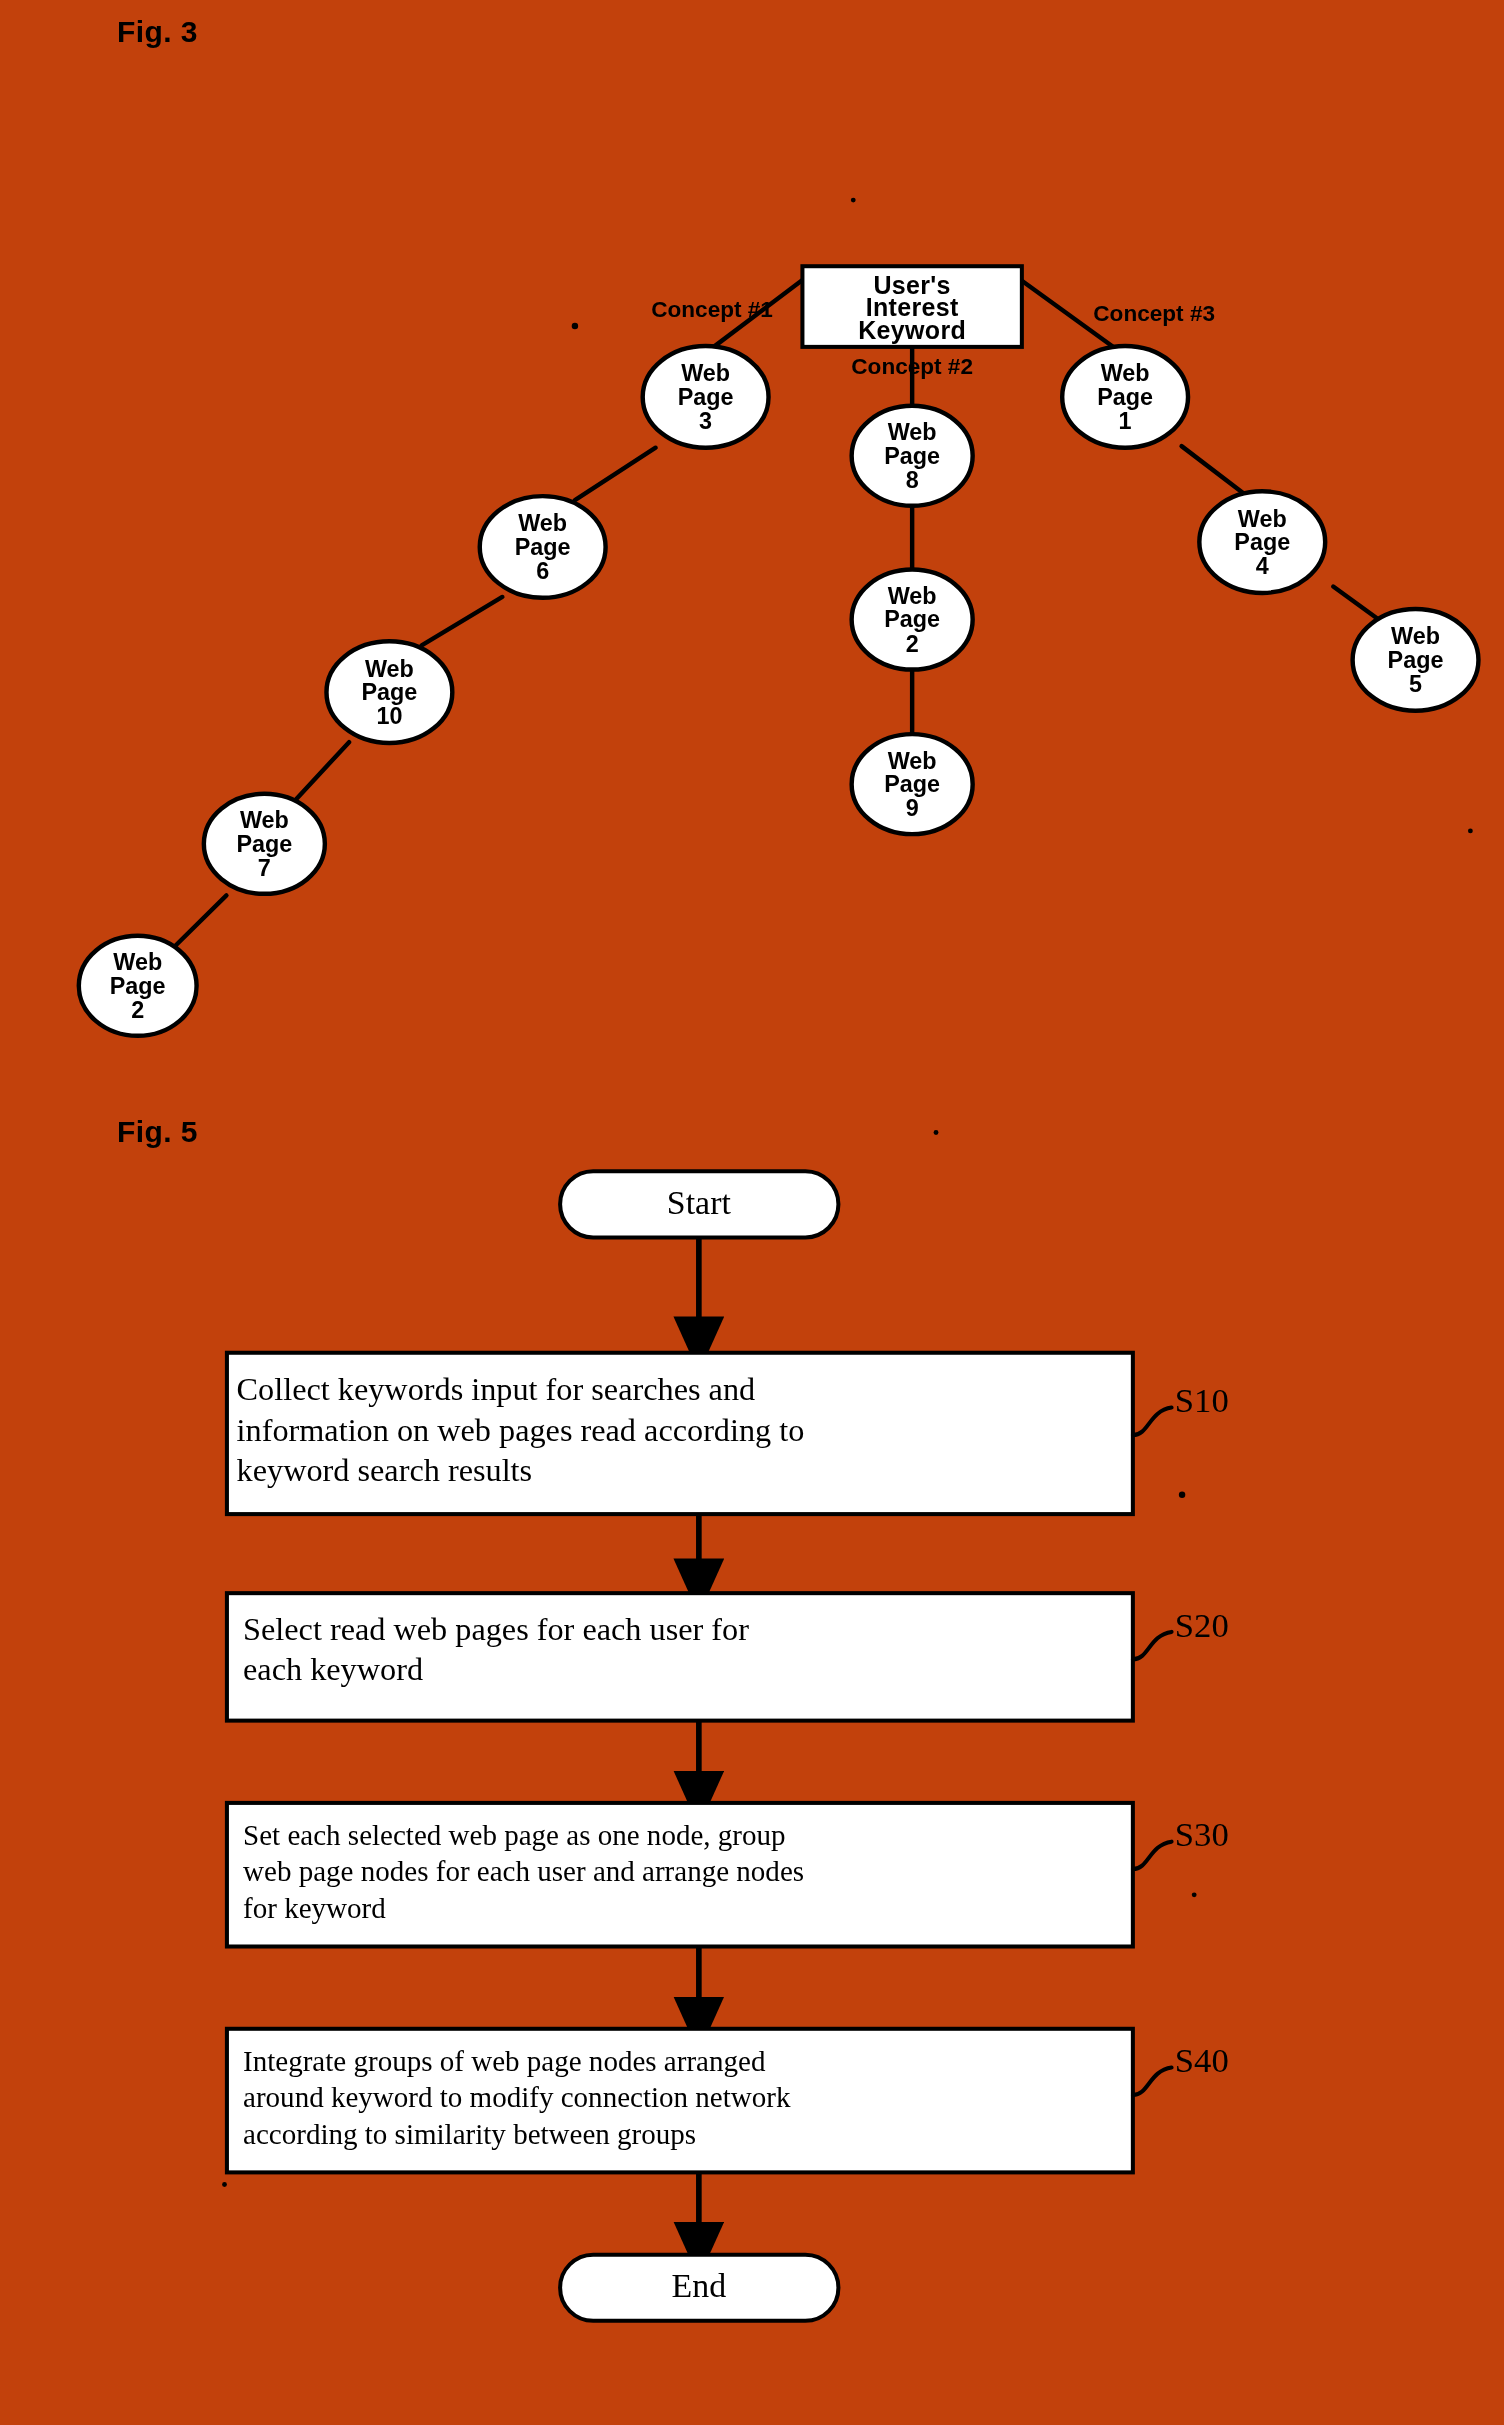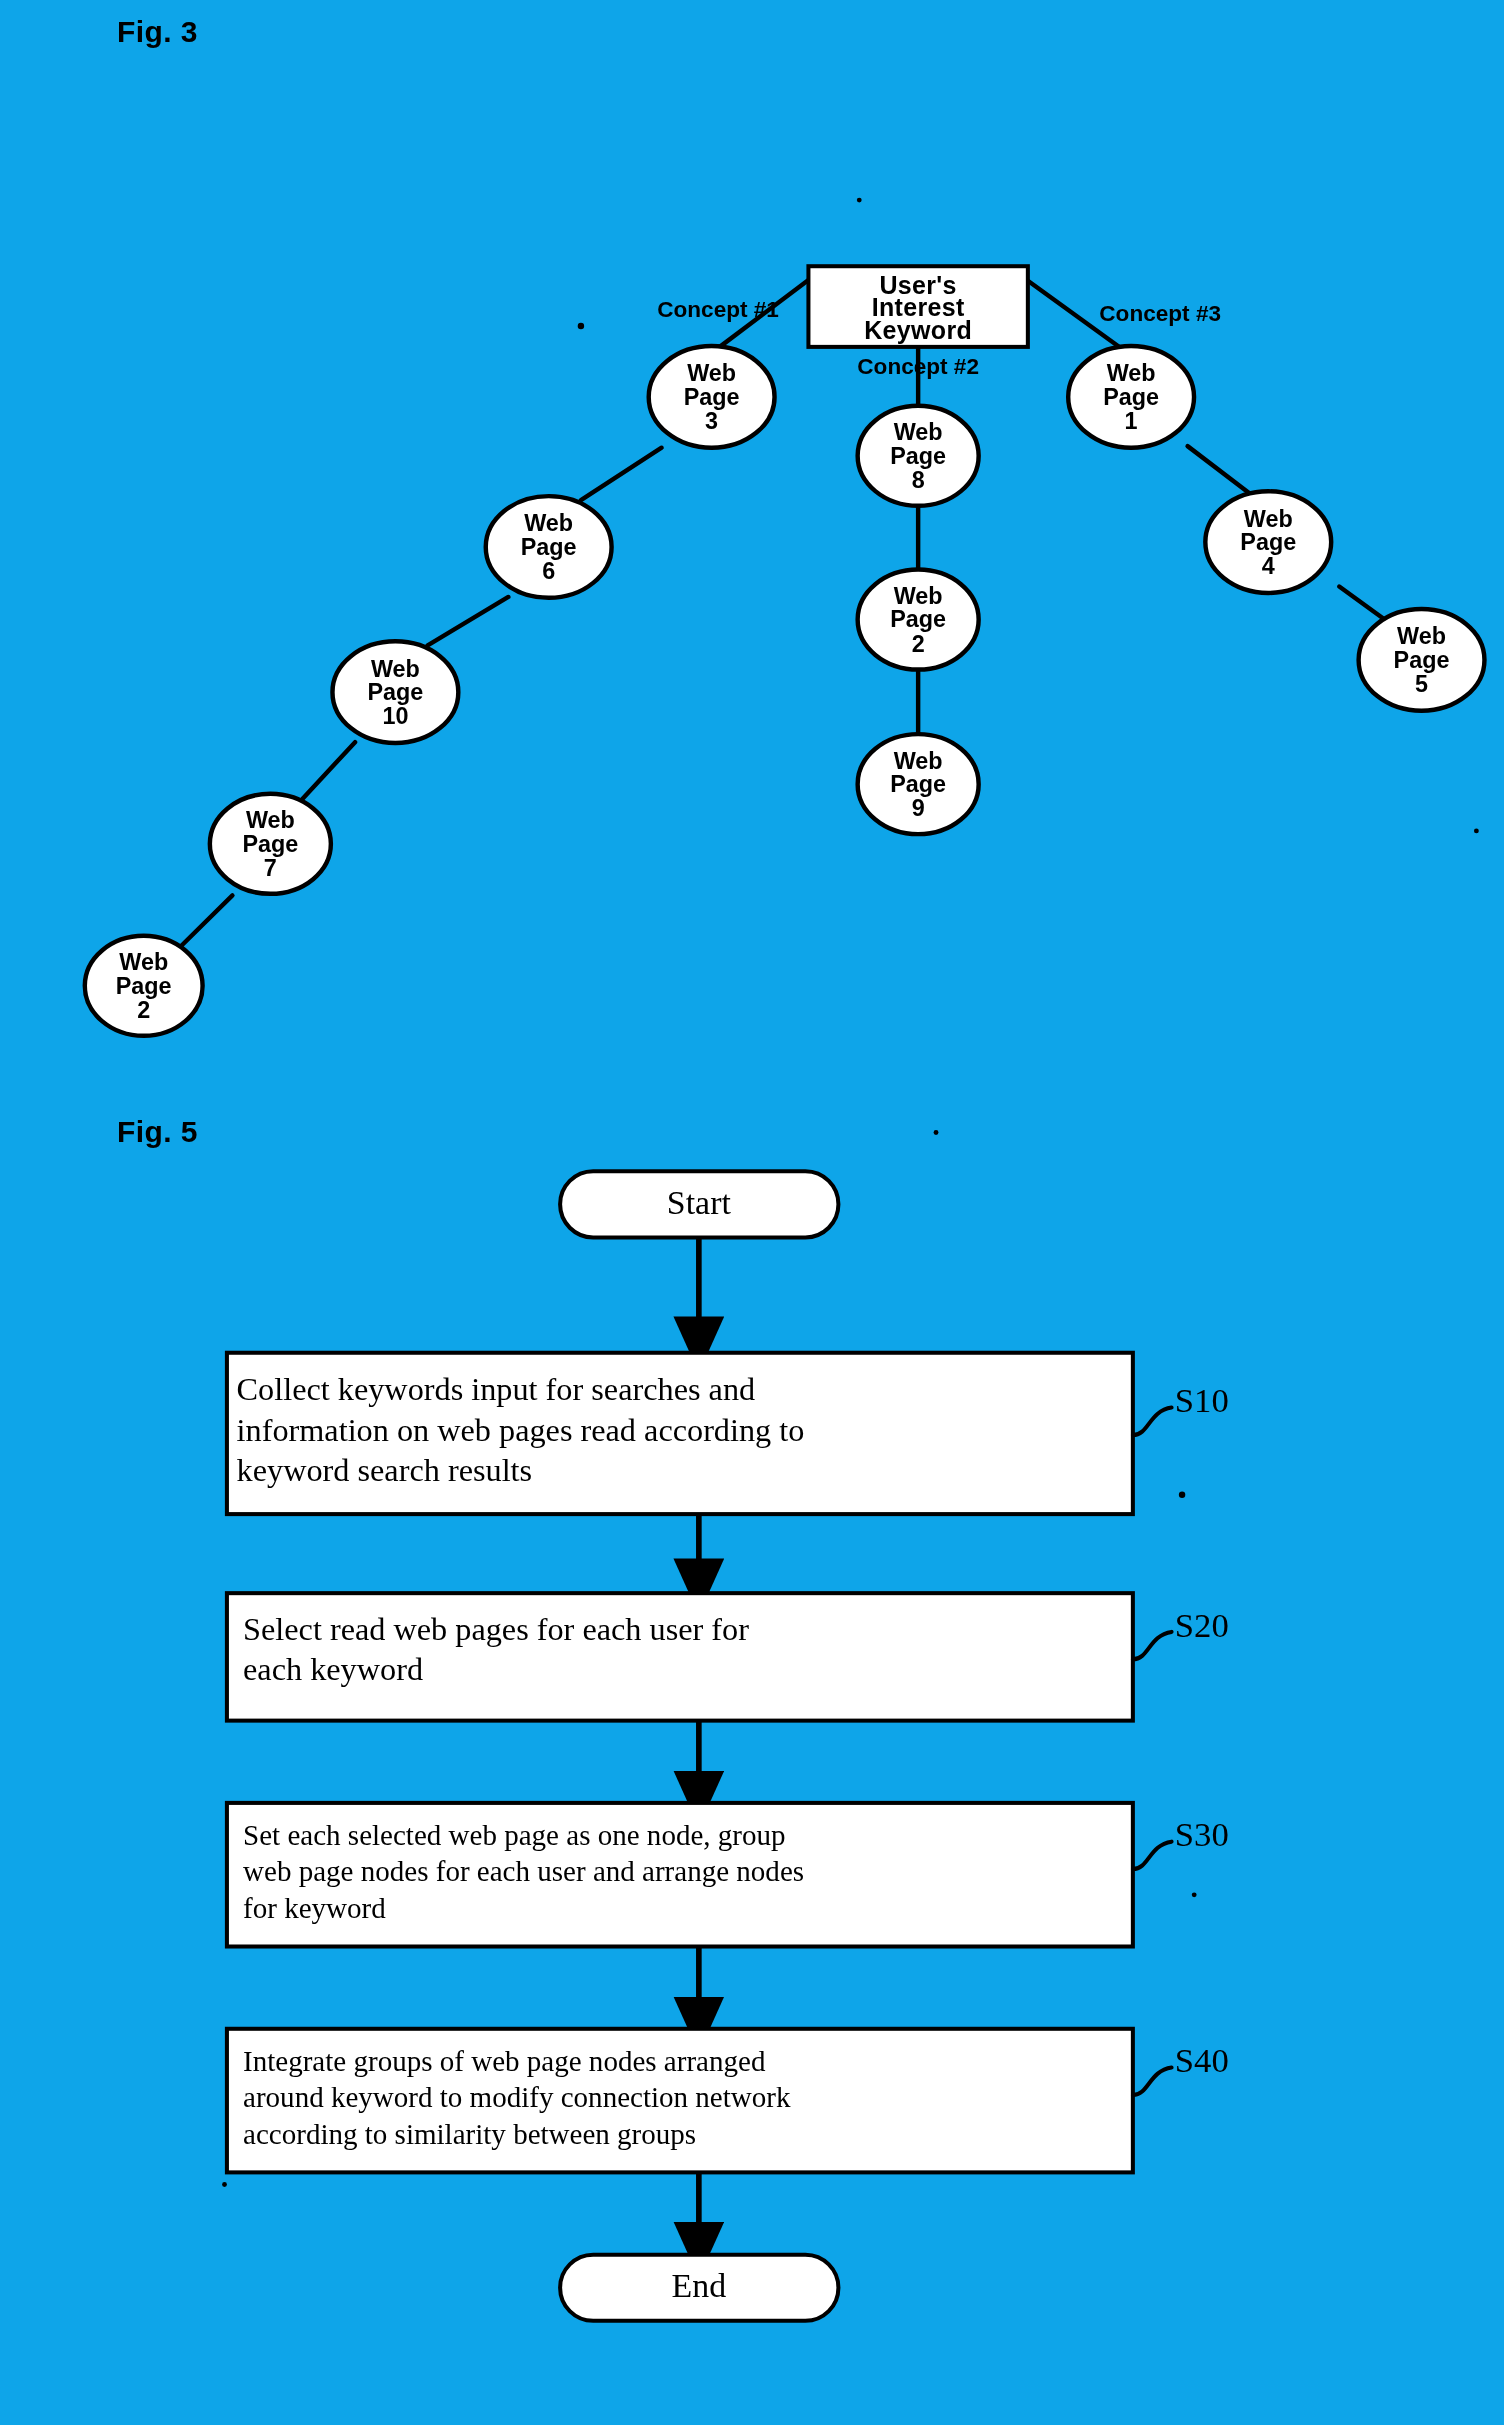--- a/index.html
+++ b/index.html
@@ -12,40 +12,40 @@
     height: 2426px;
     position: relative;
     font-family: "Liberation Sans", sans-serif;
     color: #000000;
     overflow: hidden;
   }
 
   .page {
     position: absolute;
     inset: 0;
-    background: #0ea5e9;
+    background: #c2410c;
   }
 
   
   .fig-label {
     position: absolute;
     font-family: "Liberation Sans", sans-serif;
     font-weight: bold;
     font-size: 30px;
     letter-spacing: 0.4px;
     color: #000;
     white-space: nowrap;
   }
   #fig3-label { left: 117px; top: 14.5px; }
   #fig4-label { left: 117px; top: 1115px; }
 
   
   #fig3 {
     position: absolute;
-    left: 16px;
+    left: 10px;
     top: 0;
     width: 1226px;
     height: 1081px;
     pointer-events: none;
   }
   #fig3 svg { display: block; }
 
   .kw-box-rect {
     fill: #ffffff;
     stroke: #000000;

